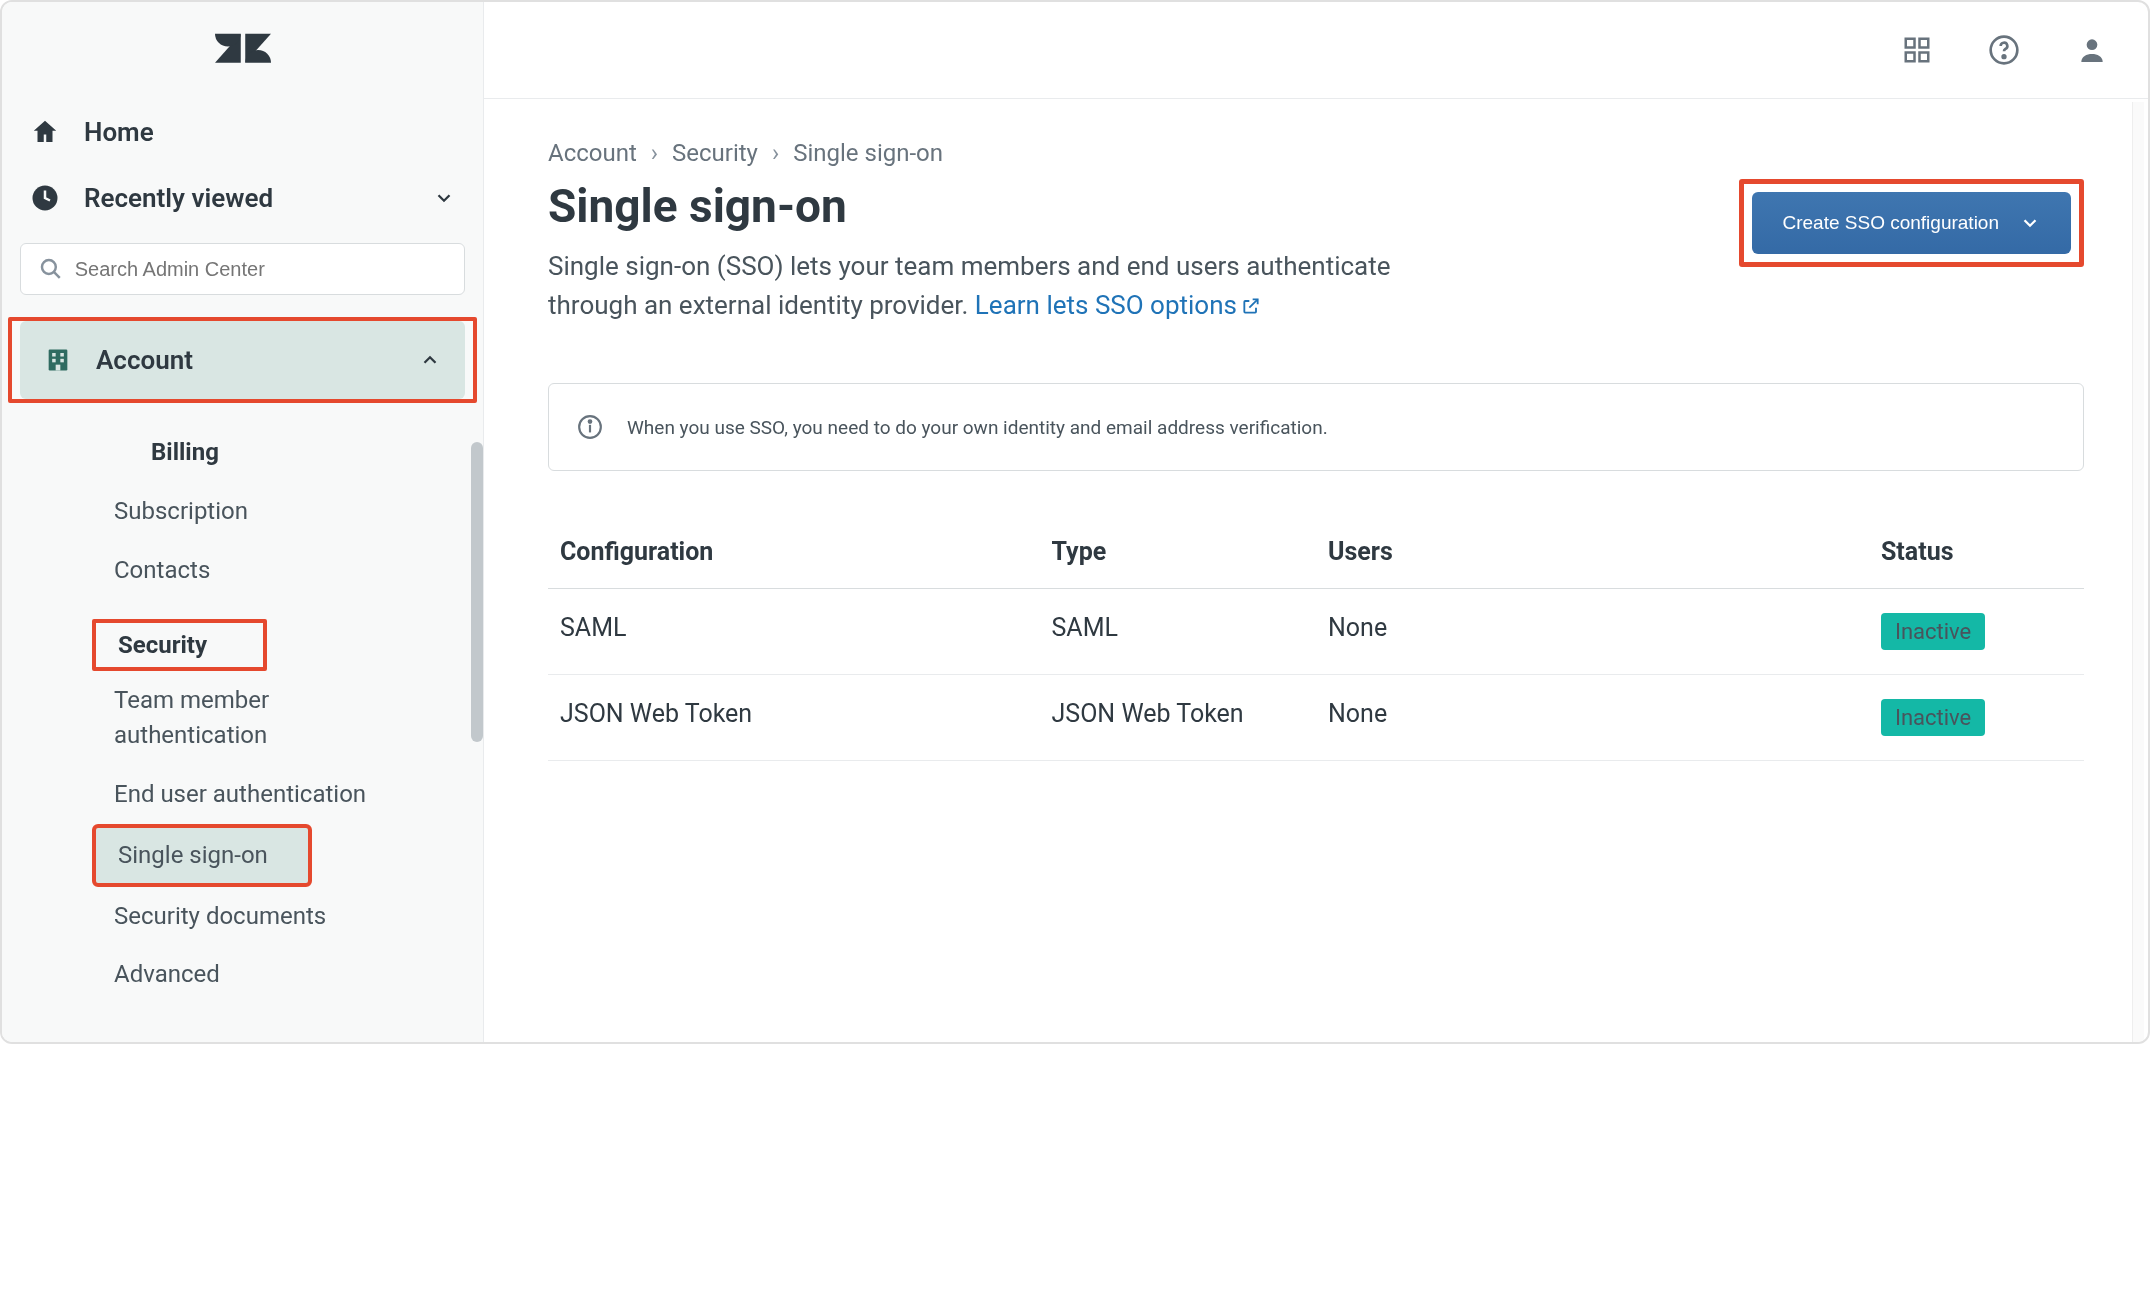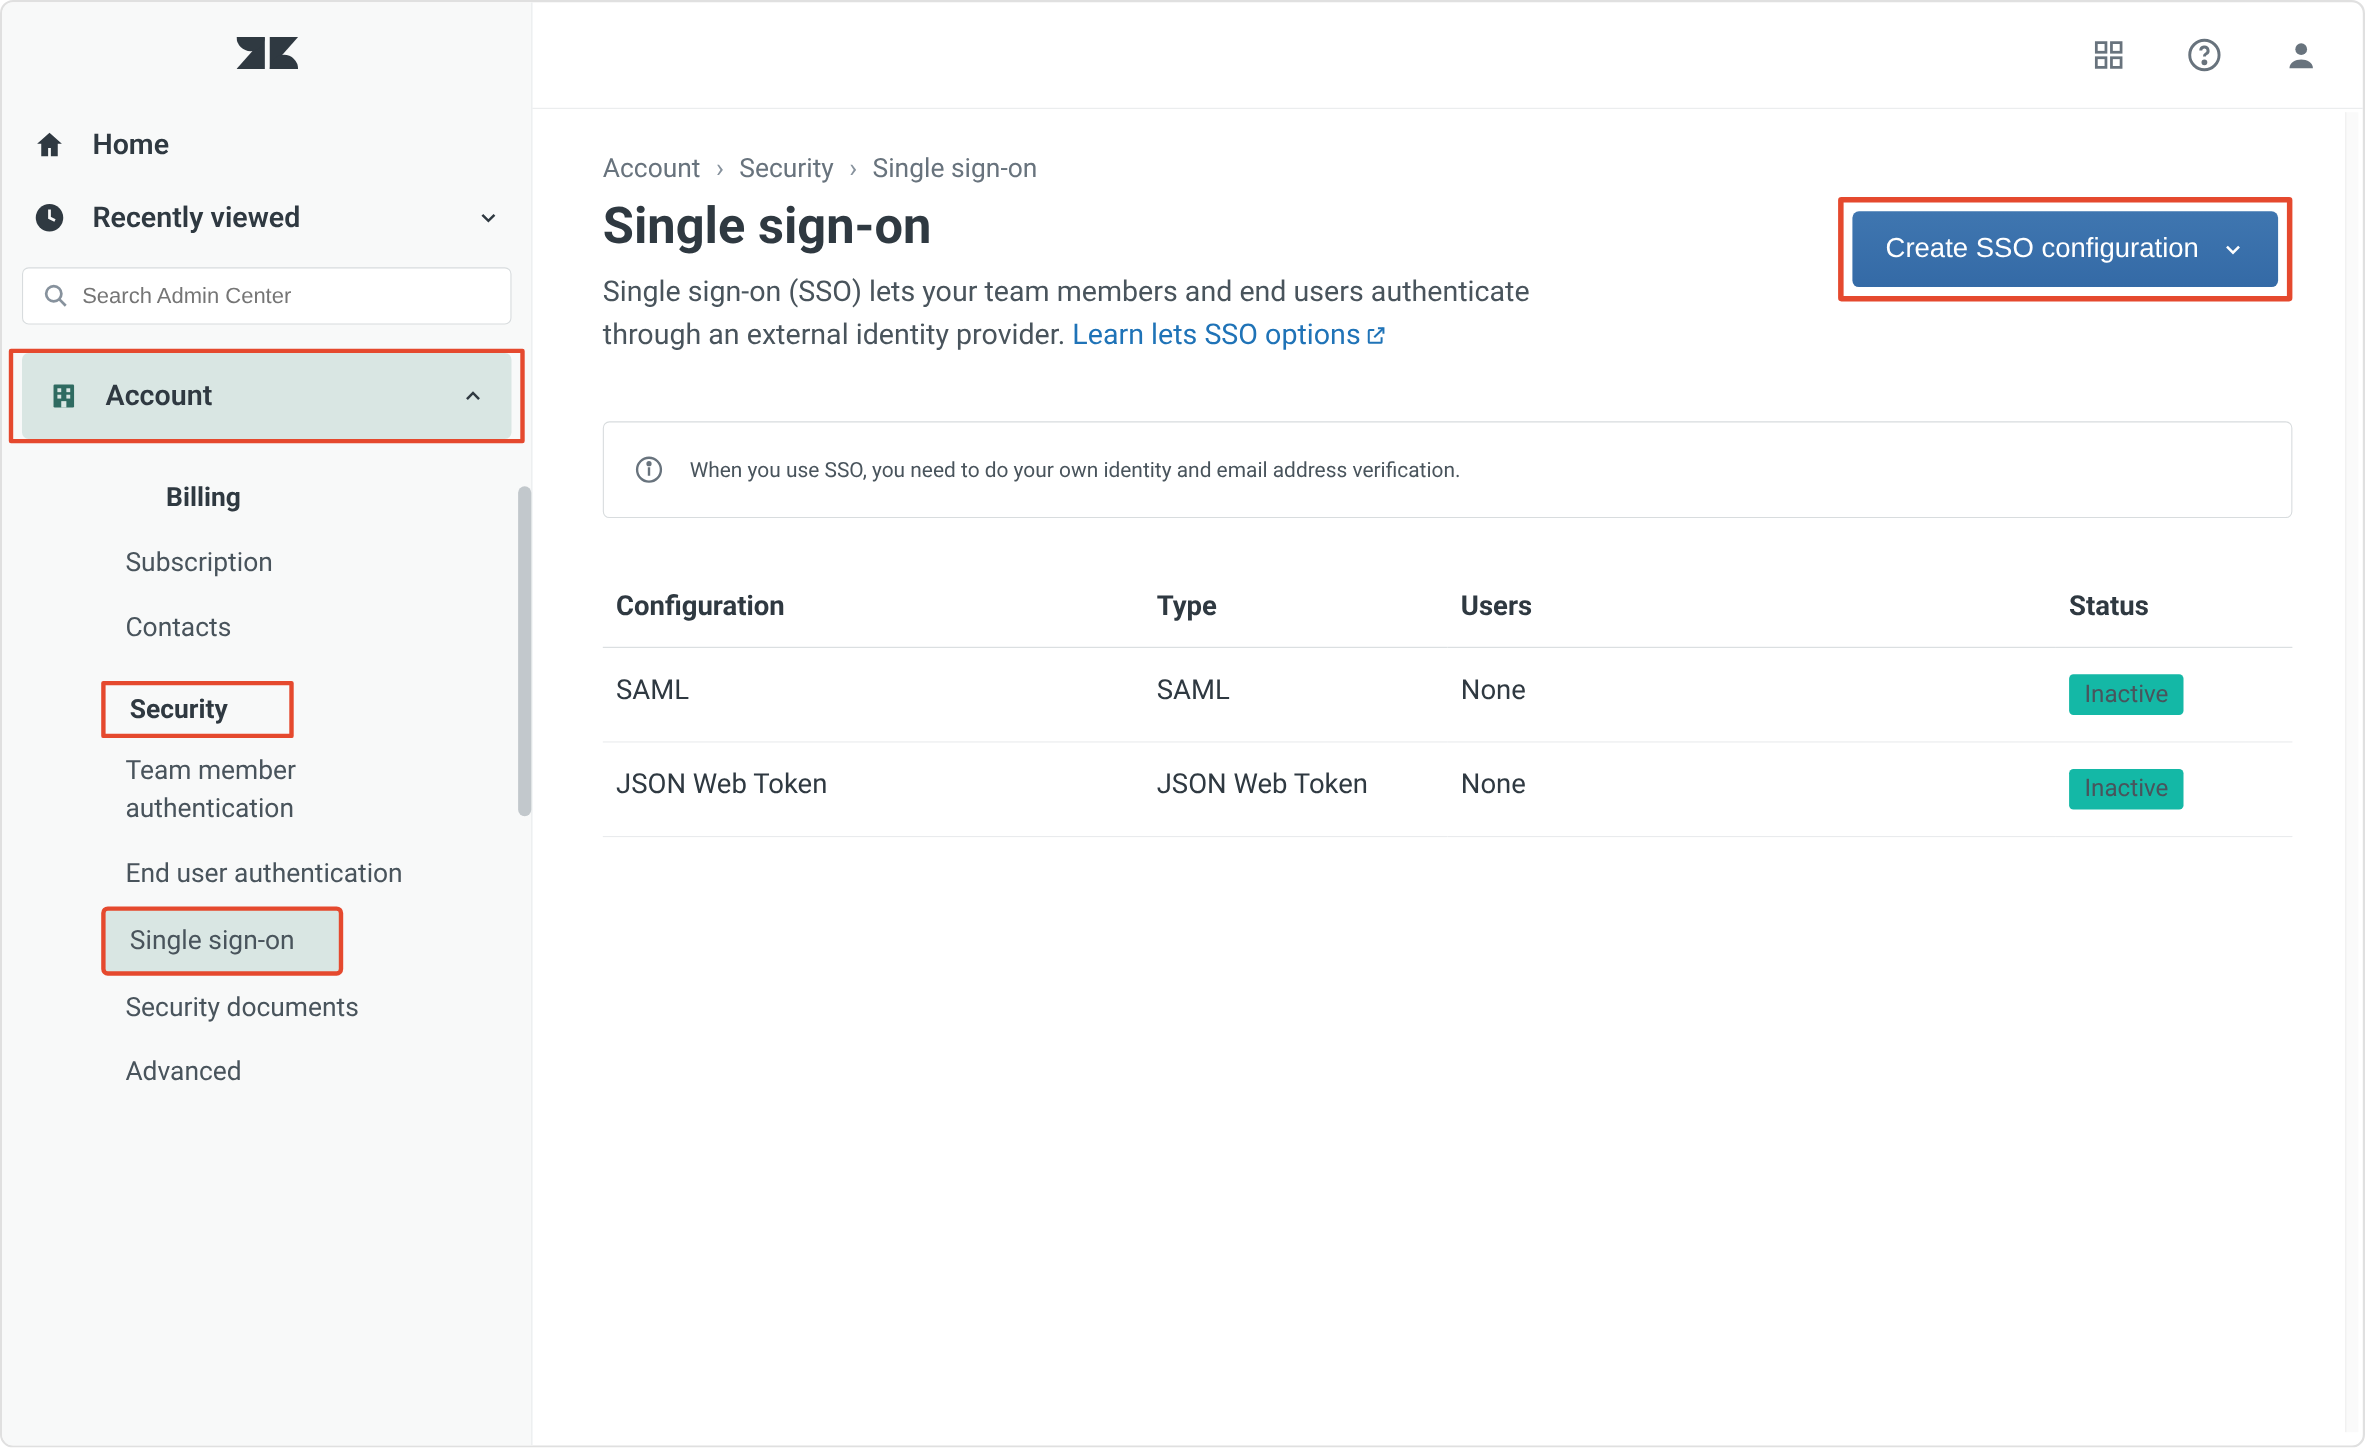--- a/index.html
+++ b/index.html
@@ -5,21 +5,21 @@
   * { box-sizing: border-box; margin: 0; padding: 0; }
   html, body { height: 100%; }
   body {
     font-family: -apple-system, BlinkMacSystemFont, "Segoe UI", Roboto, Helvetica, Arial, sans-serif;
     background: #fff;
     color: #2f3941;
     font-size: 20px;
   }
   .frame {
     width: 2150px;
-    height: 1316px;
+    height: 1044px;
     border: 2px solid #e0e0e0;
     border-radius: 12px;
     overflow: hidden;
     position: relative;
     display: flex;
   }
 
   
   .sidebar {
     width: 482px;
@@ -198,21 +198,21 @@
     border: 5px solid #e5492e;
     padding: 8px;
     border-radius: 3px;
     flex-shrink: 0;
   }
   .cta-button {
     background: #2f69a6;
     background: linear-gradient(#3f76b0, #346aa6);
     color: #fff;
     border: none;
-    font-size: 25px;
+    font-size: 19px;
     font-weight: 500;
     padding: 20px 30px;
     border-radius: 6px;
     display: inline-flex;
     align-items: center;
     gap: 20px;
     cursor: pointer;
   }
   .info-banner {
     margin-top: 56px;

